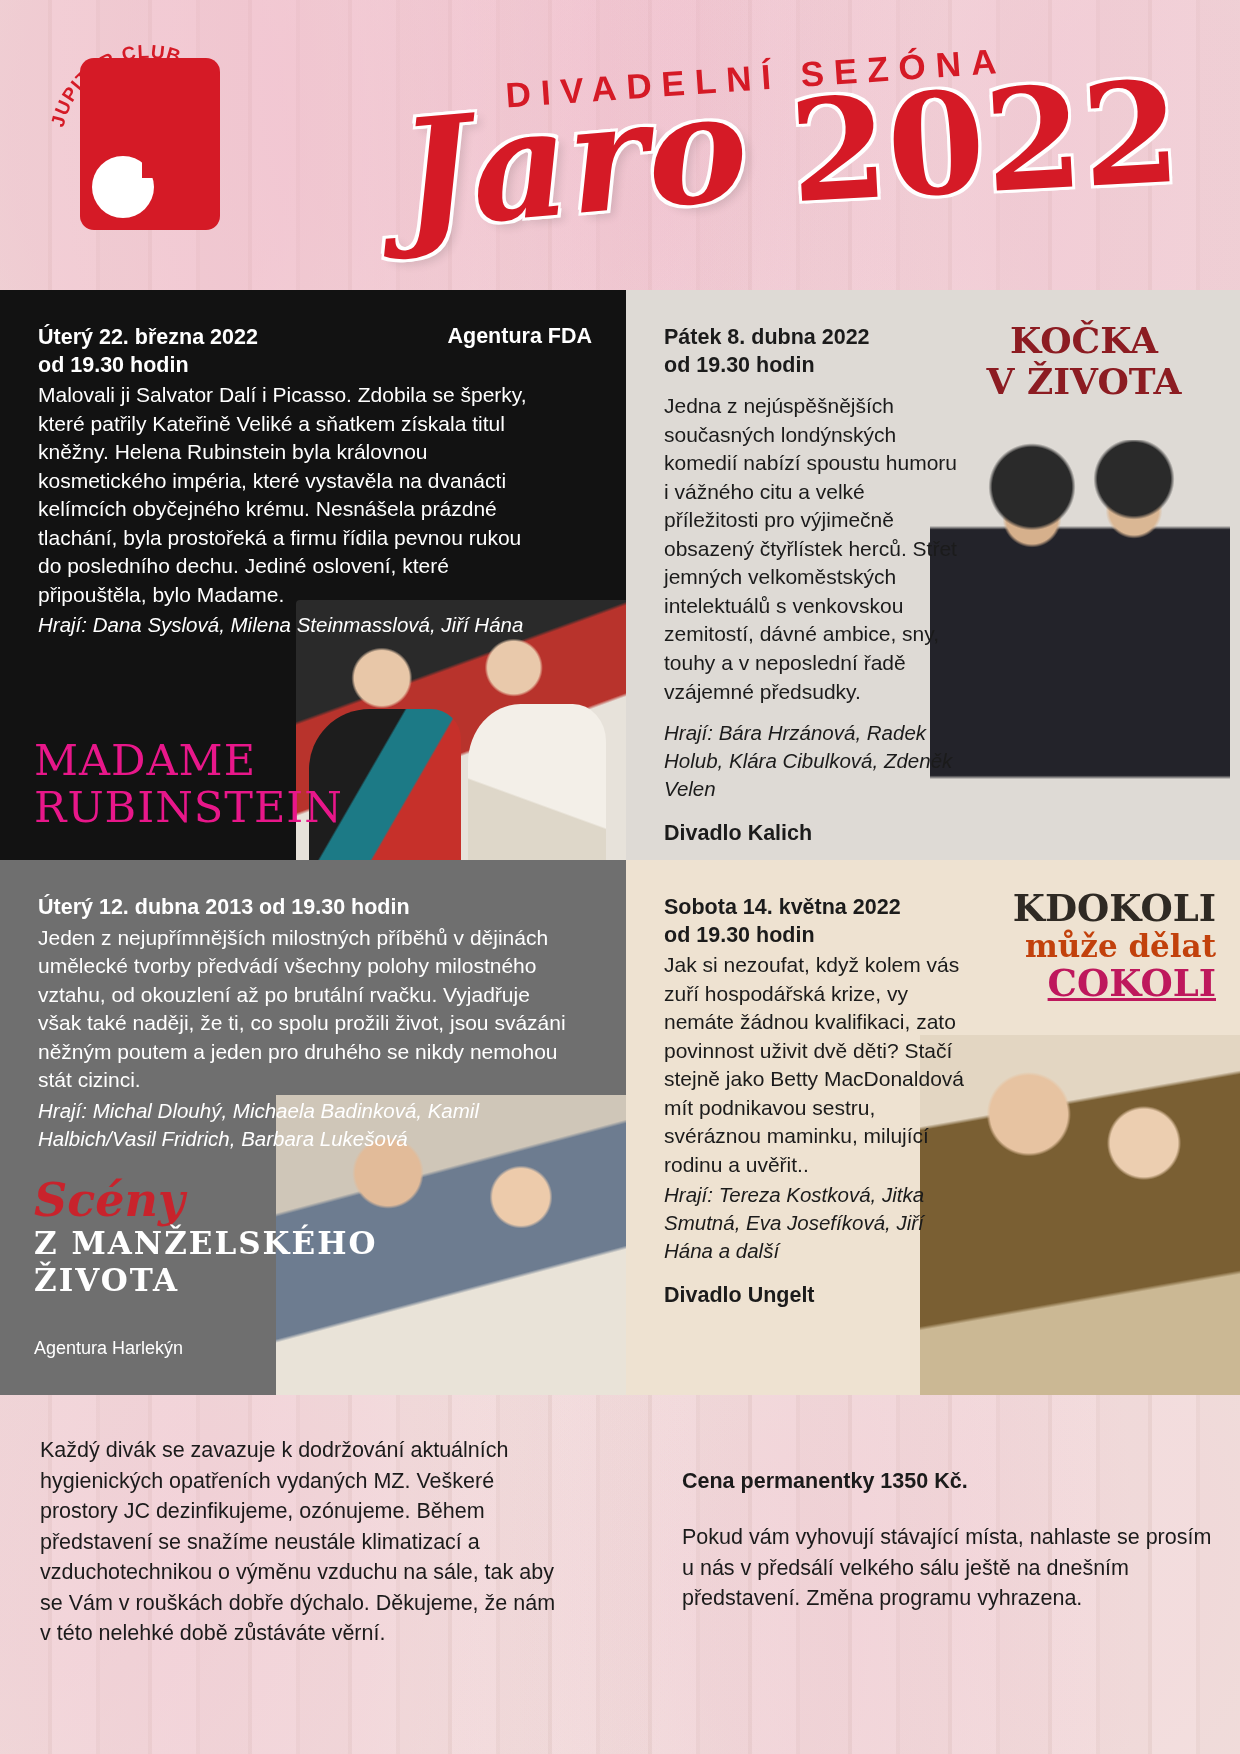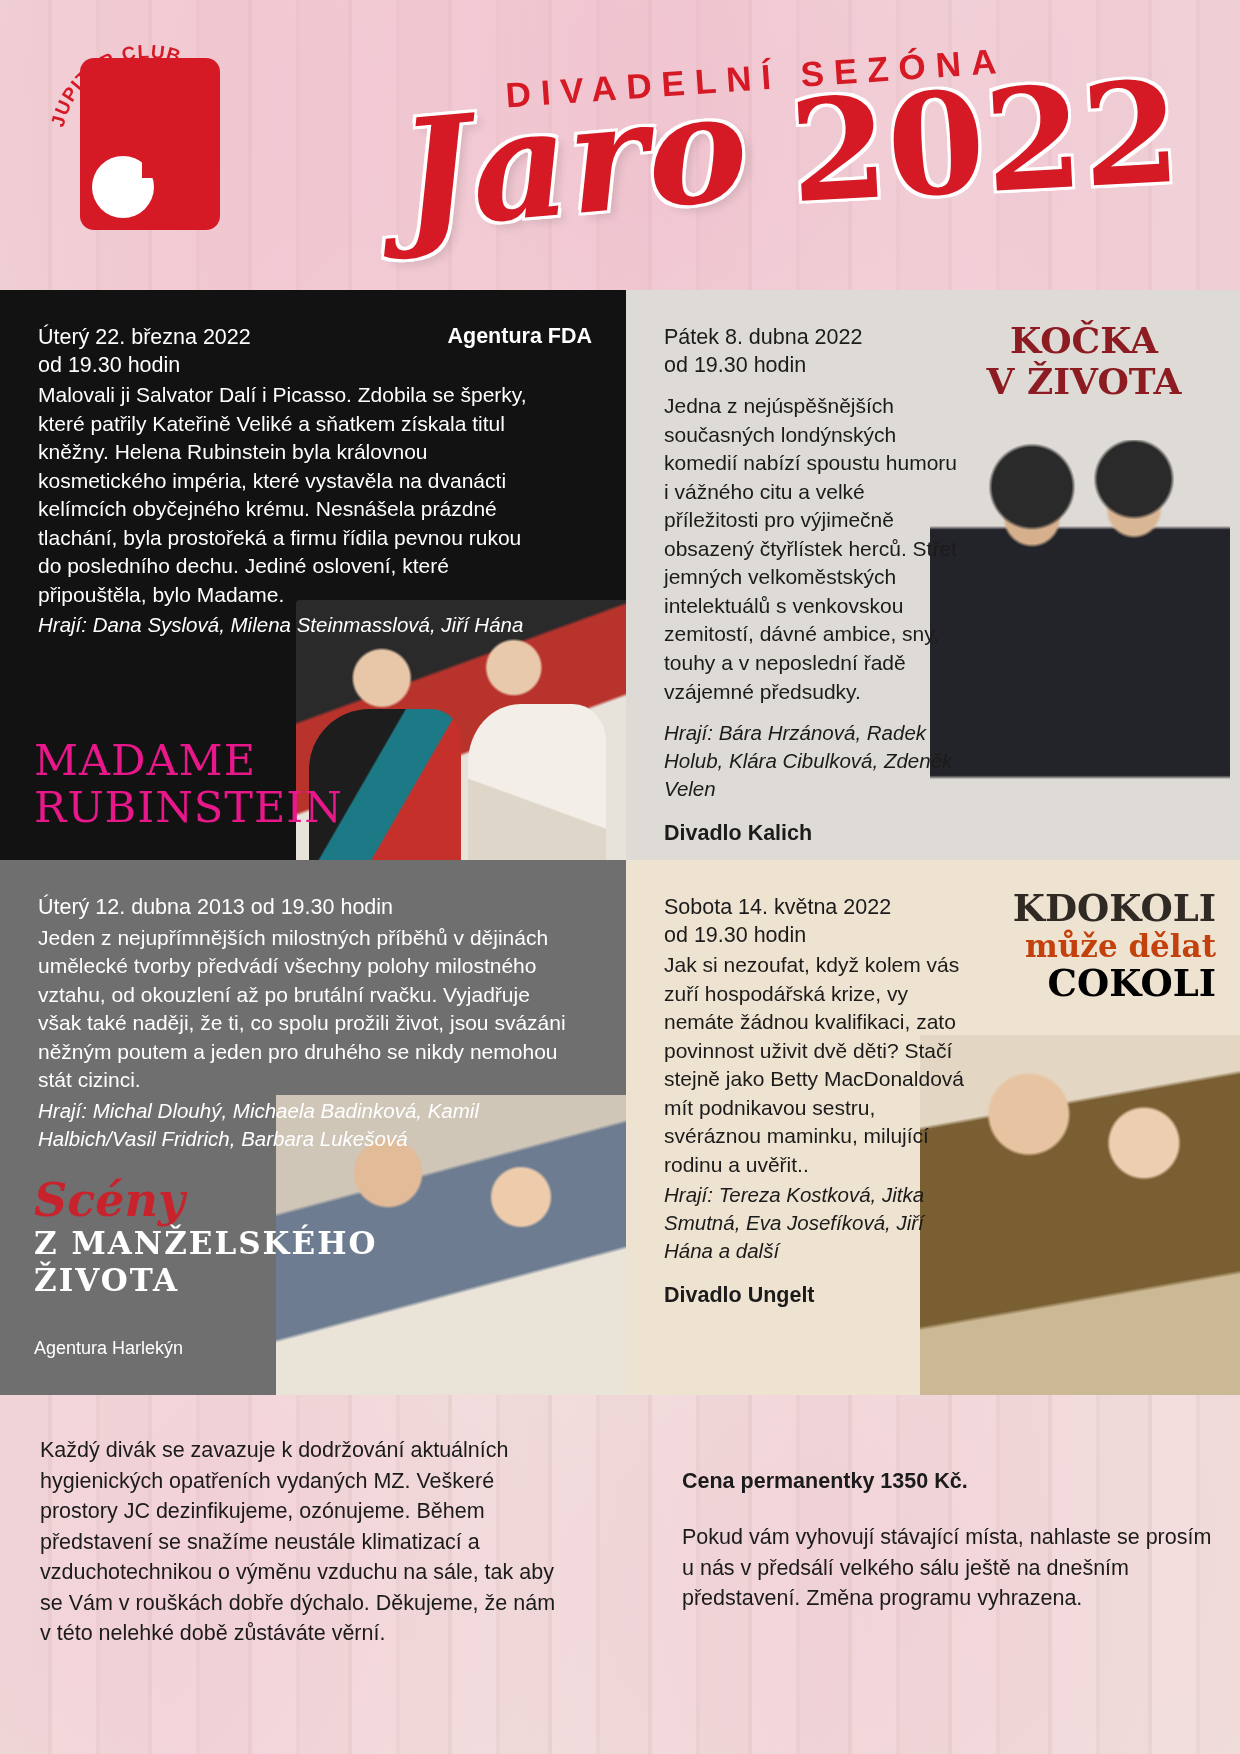--- a/index.html
+++ b/index.html
@@ -121,21 +121,21 @@
   }
   .card { position: relative; overflow: hidden; padding: 34px 34px 20px 38px; }
 
   .card.dark { background: #121212; color: #ffffff; }
   .card.light { background: #dedad5; color: #1b1b1b; }
   .card.gray { background: #6f6f6f; color: #ffffff; }
   .card.beige { background: #eee2d1; color: #1b1b1b; }
 
   .date {
     font-size: 21.5px;
-    font-weight: normal;
+    font-weight: bold;
     line-height: 1.28;
     margin: 0 0 2px 0;
   }
   .agency-top {
     position: absolute;
     right: 34px; top: 34px;
     font-size: 21.5px;
     font-weight: bold;
   }
   .desc {
@@ -272,21 +272,21 @@
     right: 24px; top: 28px;
     width: 270px;
     text-align: right;
     z-index: 4;
     font-family: "DejaVu Serif", serif;
     font-weight: bold;
     line-height: 1.1;
   }
   .title-kdokoli .l1 { font-size: 37px; color: #2f2a24; display: block; }
   .title-kdokoli .l2 { font-size: 31px; color: #c2410c; display: block; }
-  .title-kdokoli .l3 { font-size: 37px; color: #000000; display: block; }
+  .title-kdokoli .l3 { font-size: 37px; color: #be185d; display: block; text-decoration: underline; }
   .ph-kdokoli {
     right: 0; bottom: 0; width: 320px; height: 360px;
     background:
       radial-gradient(circle at 34% 22%, #e7c3a1 0 11%, transparent 12%),
       radial-gradient(circle at 70% 30%, #ecceb0 0 10%, transparent 11%),
       linear-gradient(170deg, #e3d6c2 0 22%, #7a5f33 23% 70%, #cbb894 71% 100%);
   }
 
   
   .footer {

